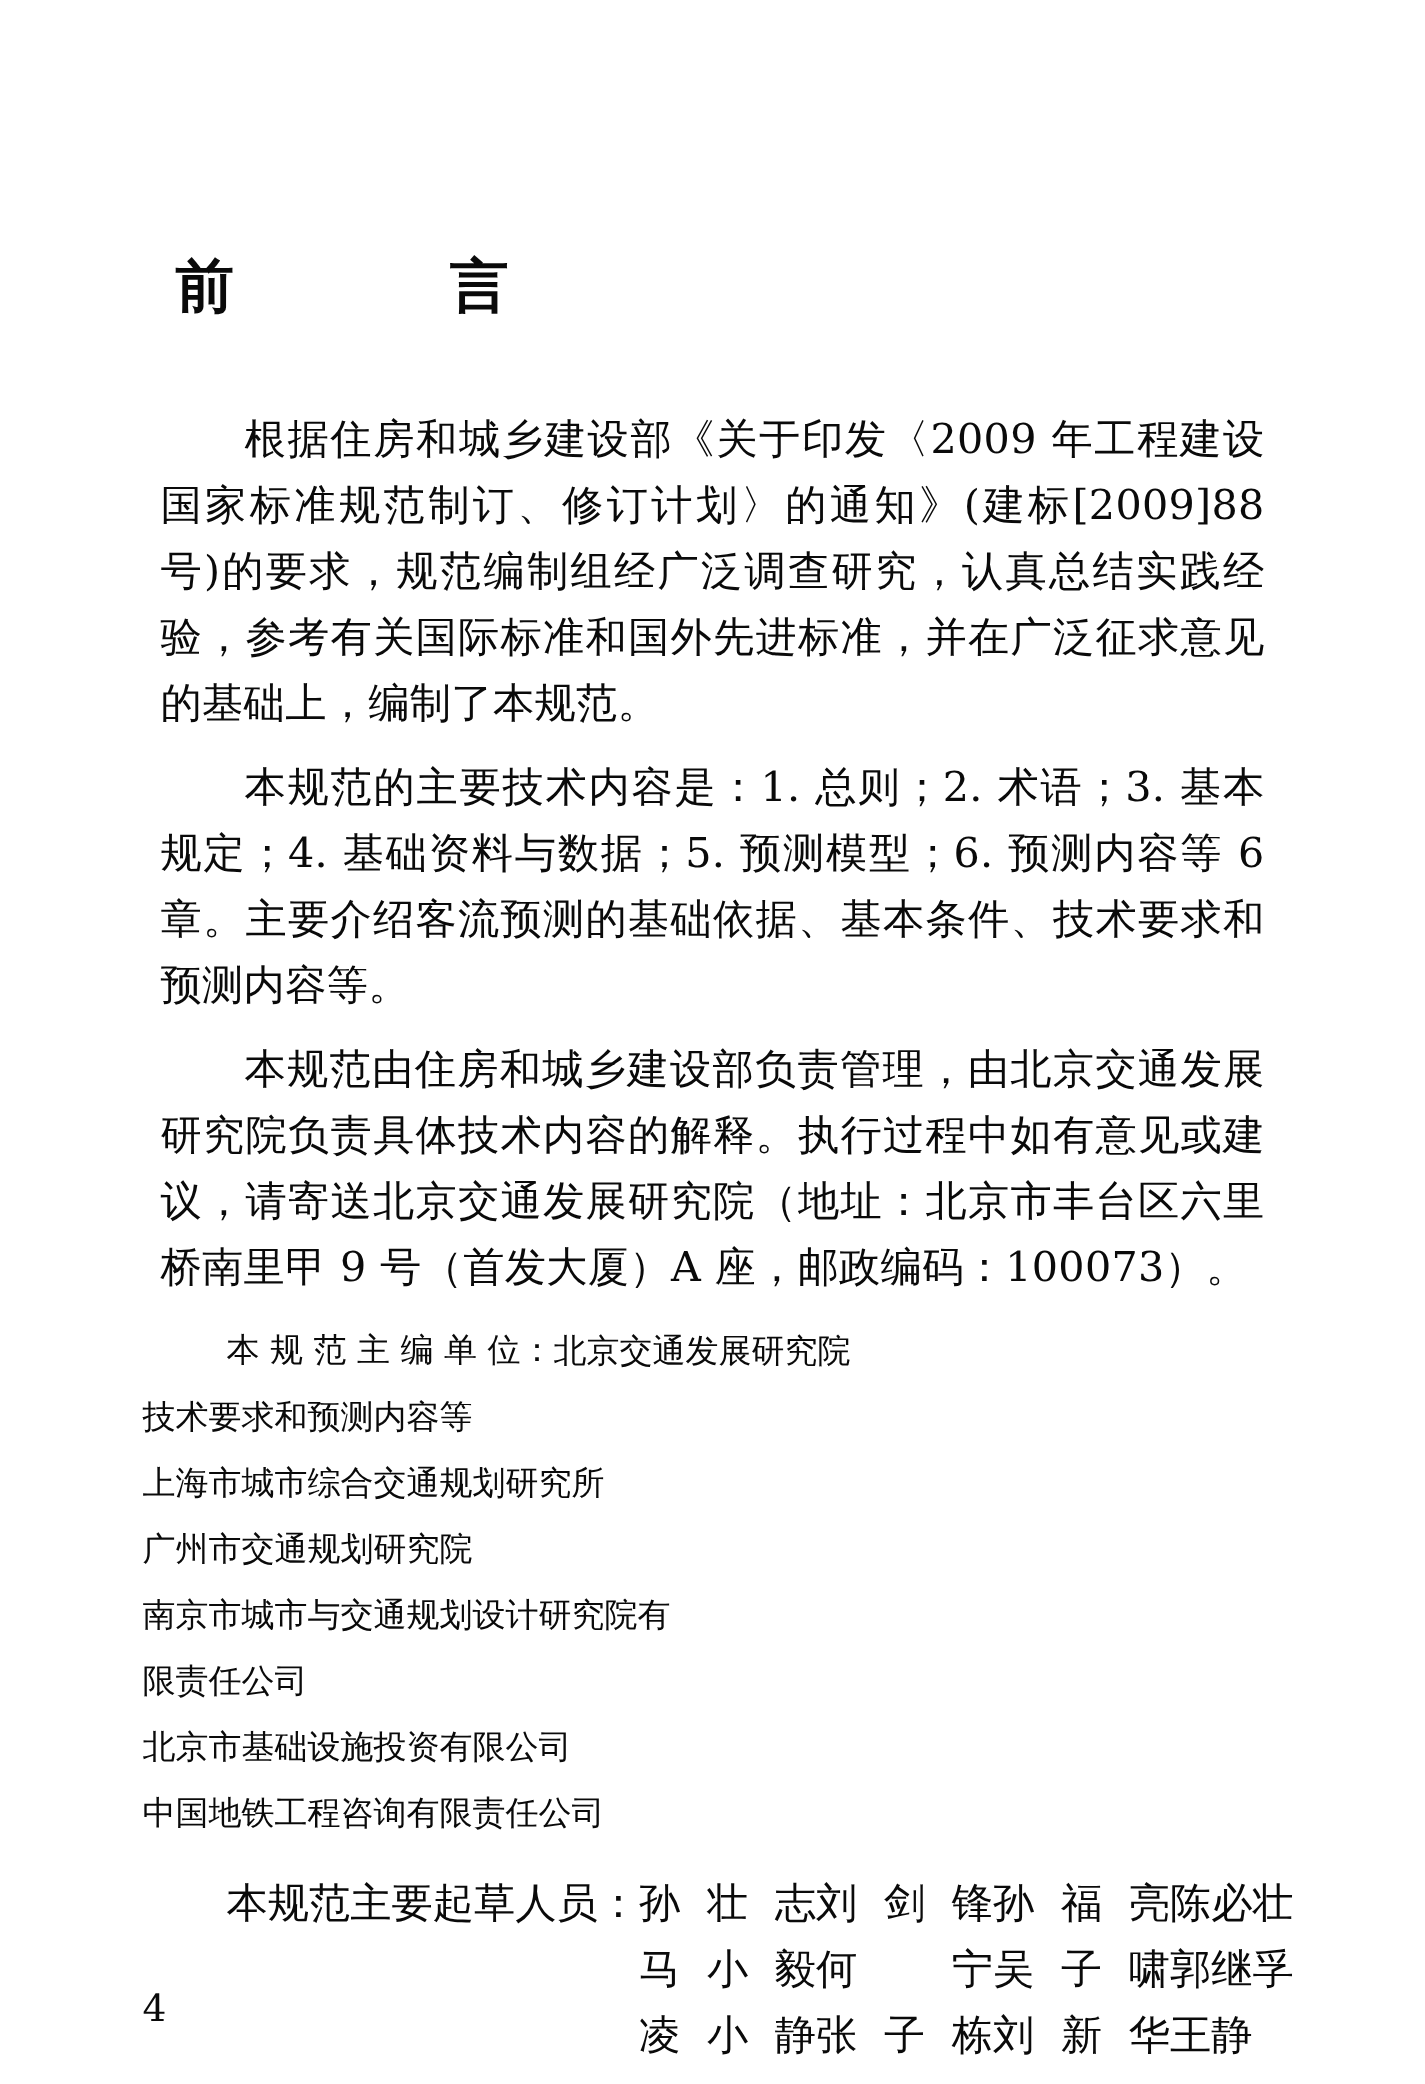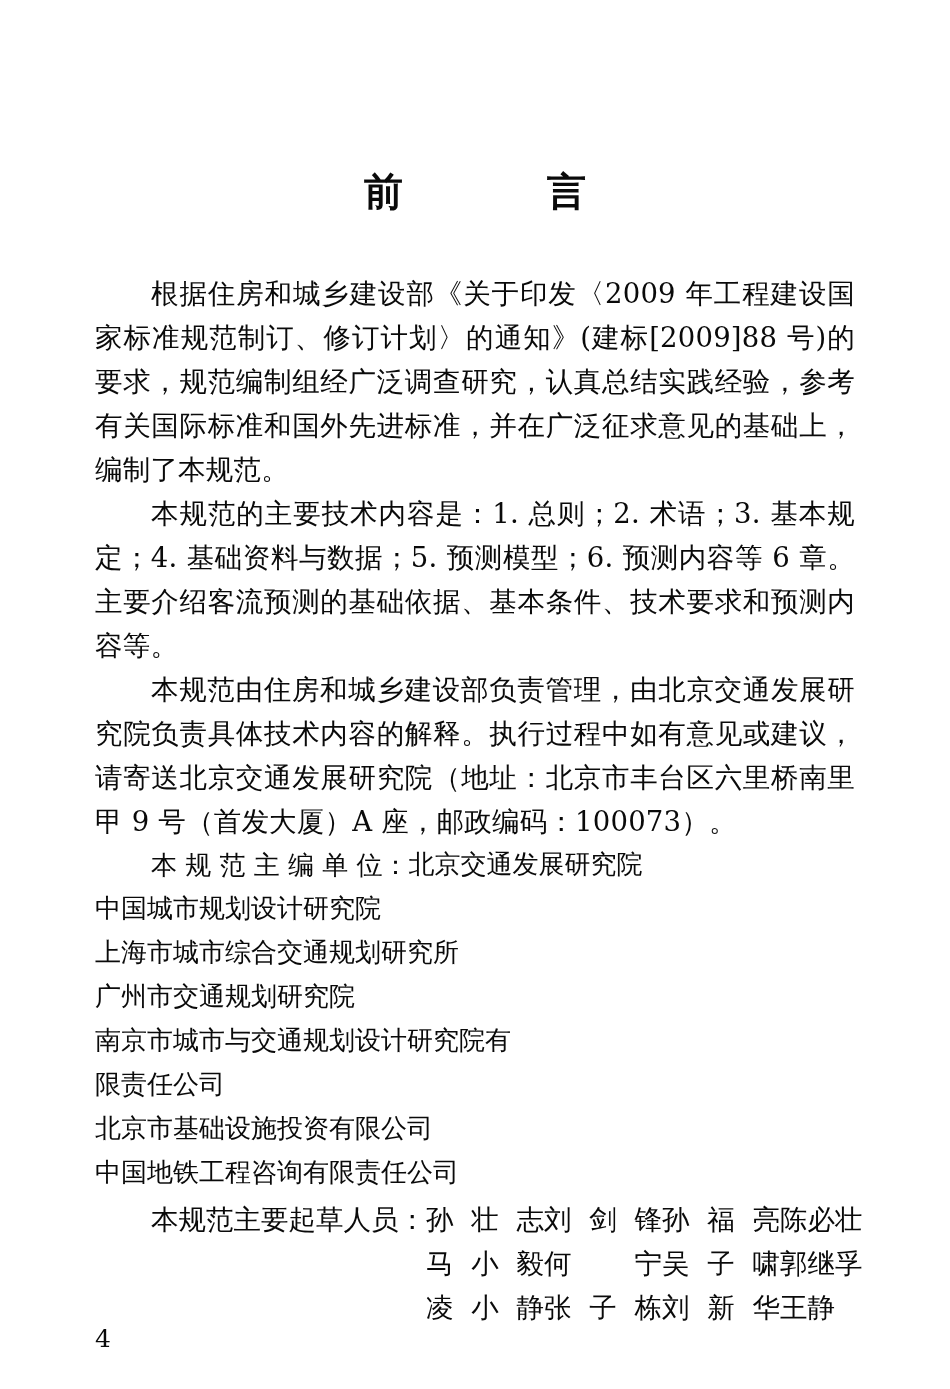--- a/index.html
+++ b/index.html
@@ -16,65 +16,64 @@
     overflow: hidden;
   }
   .page {
     position: relative;
     width: 950px;
     height: 1389px;
     box-sizing: border-box;
     padding: 0 95px;
   }
   .page-title {
-    text-align: center;
     font-size: 39px;
     font-weight: bold;
     letter-spacing: 22px;
     padding-top: 168px;
     padding-bottom: 0;
     line-height: 1.2;
     text-indent: 22px;
   }
   .body-block {
     margin-top: 56px;
   }
   p.para {
-    margin: 0;
+    margin: 12px;
     font-size: 27.5px;
     line-height: 44px;
     text-align: justify;
     text-justify: inter-ideograph;
     text-indent: 56px;
     letter-spacing: 0.2px;
   }
   .unit-row {
     display: flex;
     align-items: flex-start;
-    font-size: 26px;
+    font-size: 22px;
     line-height: 44px;
   }
   .unit-label {
     white-space: nowrap;
     padding-left: 56px;
   }
   .unit-values {
     display: flex;
     flex-direction: column;
     font-family: Liberation Serif, serif;
   }
   .unit-values span {
     white-space: nowrap;
   }
   .drafters-row {
     display: flex;
     align-items: flex-start;
     font-size: 27.5px;
     line-height: 44px;
-    margin-top: 2px;
+    margin-top: 16px;
   }
   .drafters-label {
     white-space: nowrap;
     padding-left: 56px;
   }
   .drafters-list {
     display: flex;
     flex-direction: column;
   }
   .drafter-line {
@@ -113,21 +112,21 @@
 
     <div class="unit-row">
       <div class="unit-label">本 规 范 主 编 单 位：</div>
       <div class="unit-values">
         <span>北京交通发展研究院</span>
       </div>
     </div>
 
     <div class="unit-row">
       <div class="unit-values">
-        <span>中国城市规划设计研究院</span>
+        <span>技术要求和预测内容等</span>
         <span>上海市城市综合交通规划研究所</span>
         <span>广州市交通规划研究院</span>
         <span>南京市城市与交通规划设计研究院有</span>
         <span>限责任公司</span>
         <span>北京市基础设施投资有限公司</span>
         <span>中国地铁工程咨询有限责任公司</span>
       </div>
     </div>
 
     <div class="drafters-row">

